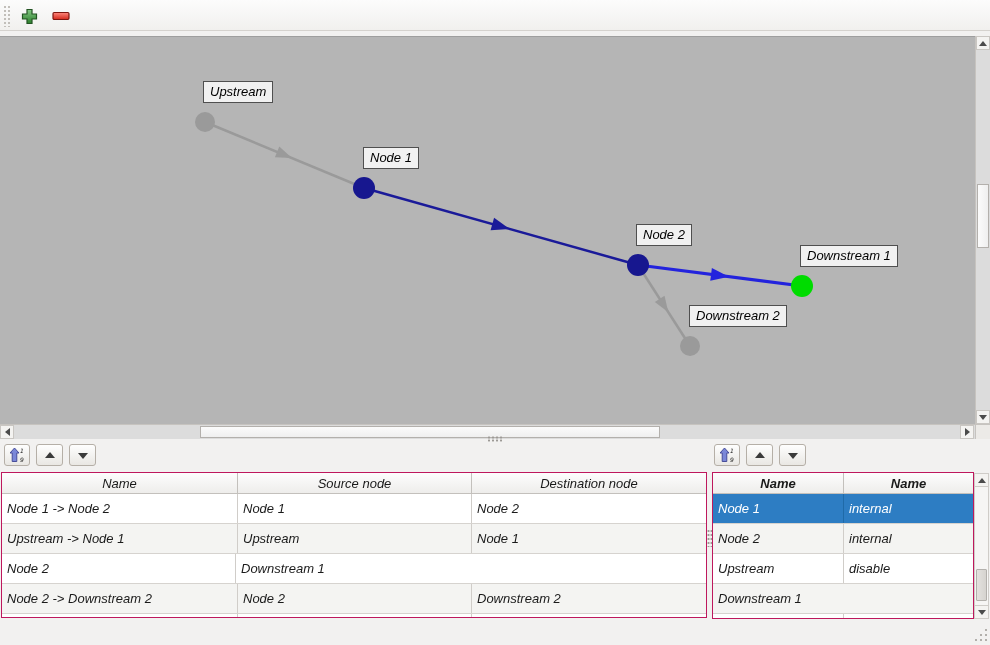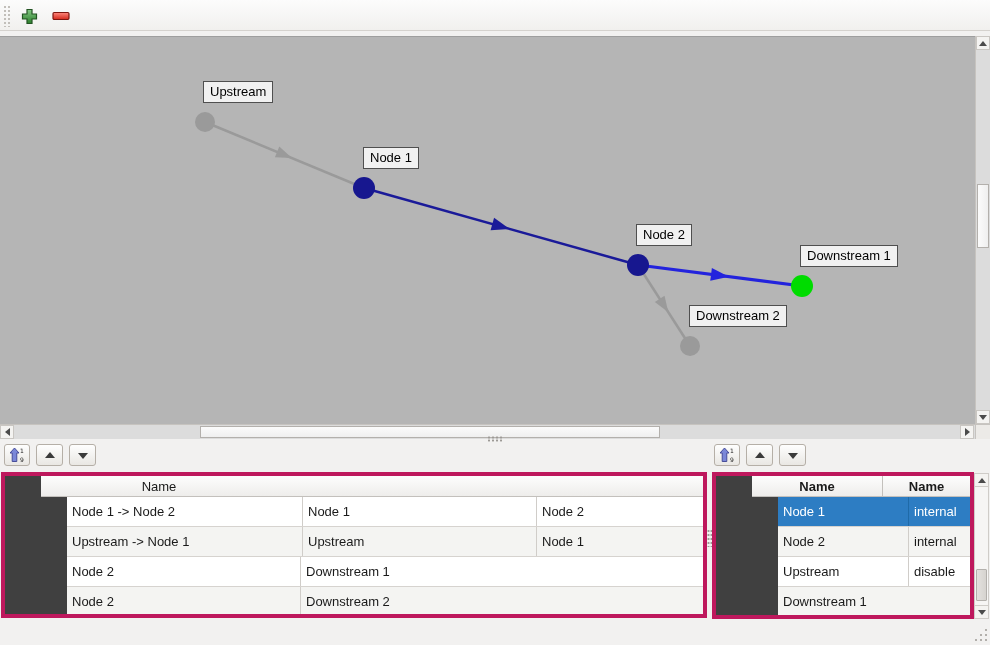--- a/index.html
+++ b/index.html
@@ -1,18 +1,18 @@
 <!DOCTYPE html>
 <html><head>
 <meta charset="utf-8">
 <style>
   * { margin:0; padding:0; box-sizing:border-box; }
   html,body { background:#e8e8e8; }
   body { font-family:"Liberation Sans","DejaVu Sans",sans-serif; font-size:13px; color:#1a1a1a; }
-  .window { position:relative; width:990px; height:645px; background:#f2f1f0; overflow:hidden; }
+  .window { position:relative; width:990px; height:645px; background:#f2f1f0; overflow:hidden;font-style:italic; }
   .abs { position:absolute; }
 
   
   .toolbar { left:0; top:0; width:990px; height:31px;
              background:linear-gradient(#fcfcfc,#f1f0ee); border-bottom:1px solid #d5d2ce; }
   .grip { left:3px; top:5px; width:9px; height:22px;
           background-image:radial-gradient(circle,#c2bfba 1.1px,transparent 1.3px);
           background-size:4px 4px; cursor:grab; }
   .tb-btn { position:absolute; top:4px; width:24px; height:24px; border:none; background:transparent;
             display:flex; align-items:center; justify-content:center; cursor:pointer; }
@@ -49,27 +49,27 @@
                   background-size:3px 4px; cursor:col-resize; }
 
   
   .mini-btn { position:absolute; top:444px; height:22px; border:1px solid #b5afa7; border-radius:3px;
               background:linear-gradient(#fefefe,#e9e7e3); display:flex; align-items:center;
               justify-content:center; cursor:pointer; }
   .mtri-up   { width:0;height:0;border:5px solid transparent;border-bottom:6px solid #3a3a3a; margin-top:-6px;}
   .mtri-down { width:0;height:0;border:5px solid transparent;border-top:6px solid #3a3a3a; margin-bottom:-6px;}
 
   
-  .dtable { position:absolute; background:#404040; border:4px solid #be185d; overflow:hidden;padding-left:36px; }
+  .dtable { position:absolute; background:#ec4899; border:1px solid #be185d; overflow:hidden; }
   .thead { display:flex; height:21px; background:linear-gradient(#fdfdfd,#eeedeb);
            border-bottom:1px solid #c3c0bc; }
   .th { display:flex; align-items:center; justify-content:center;
         border-right:1px solid #c3c0bc; cursor:pointer; }
   .th:last-child { border-right:none; }
-  .tr { display:flex; height:30px; border-bottom:1px solid #d6d3cf; background:#fff;margin-left:26px; }
+  .tr { display:flex; height:30px; border-bottom:1px solid #d6d3cf; background:#fff; }
   .tr:nth-child(even) { background:#f4f4f2; }
   .td { display:flex; align-items:center; padding:0 5px; border-right:1px solid #d0cdc9;
         overflow:hidden; white-space:nowrap; }
   .td:last-child { border-right:none; }
   .tr.selected, .tr.selected:nth-child(even) { color:#fff; }
   .tr.selected .td { border-right-color:#1f6aa8; }
   .tr.filler { height:5px; border-bottom:none; background:#fff; }
   #edges-table .c0 { width:236px; } #edges-table .c1 { width:234px; } #edges-table .c2 { flex:1; }
   #nodes-table .c0 { width:131px; } #nodes-table .c1 { flex:1; }
   #nodes-table .th { font-weight:bold; }
@@ -186,37 +186,40 @@
   <div class="mini-btn" style="left:746px;width:27px;">
       <span class="mtri-up"></span>
     </div>
   <div class="mini-btn" style="left:779px;width:27px;">
       <span class="mtri-down"></span>
     </div>
 
   <div class="dtable" id="edges-table" style="left:1px;top:472px;width:706px;height:146px;">
     <div class="thead">
       <div class="th c0">Name</div>
+      <div class="th c1">Source node</div>
+      <div class="th c2">Destination node</div>
     </div>
     <div id="edges-tbody">
         <div class="tr">
           <div class="td c0">Node 1 -&gt; Node 2</div>
           <div class="td c1">Node 1</div>
           <div class="td c2">Node 2</div>
         </div>
         <div class="tr">
           <div class="td c0">Upstream -&gt; Node 1</div>
           <div class="td c1">Upstream</div>
           <div class="td c2">Node 1</div>
         </div>
         <div class="tr">
           <div class="td c1">Node 2</div>
           <div class="td c2">Downstream 1</div>
         </div>
         <div class="tr">
+          <div class="td c0">Node 2 -&gt; Downstream 2</div>
           <div class="td c1">Node 2</div>
           <div class="td c2">Downstream 2</div>
         </div>
         <div class="tr filler">
           <div class="td c0"></div>
           <div class="td c1"></div>
           <div class="td c2"></div>
         </div>
       </div>
   </div>

